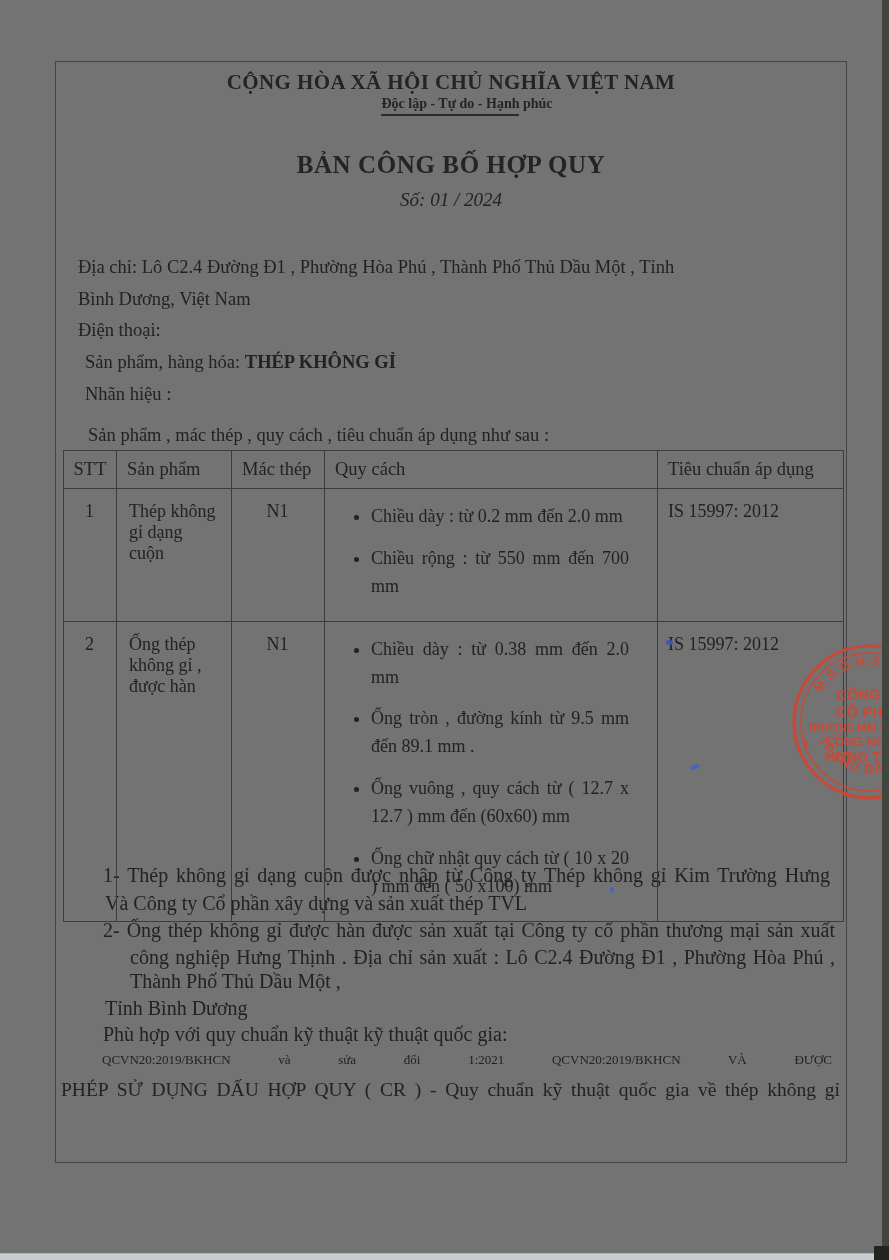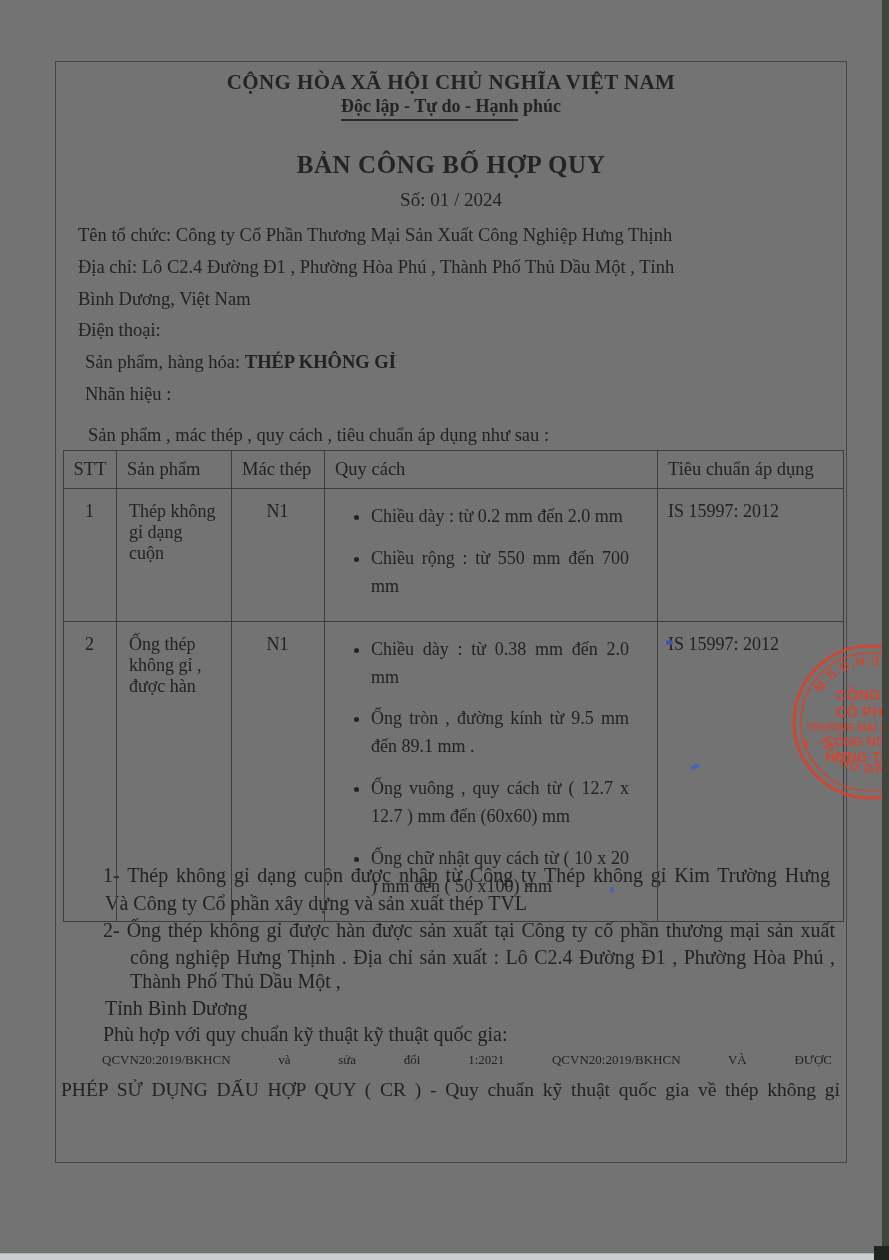--- a/index.html
+++ b/index.html
@@ -17,24 +17,24 @@
   
   .scan-right-strip{position:absolute;left:882px;top:0;width:7px;height:1260px;background:#41453e;z-index:30;}
   .scan-bottom-strip{position:absolute;left:0;top:1253px;width:889px;height:7px;background:#c9cdd2;border-top:1px solid #aeb3ba;z-index:29;}
   .scan-corner-block{position:absolute;left:874px;top:1246px;width:15px;height:14px;background:#22251f;z-index:31;}
   
   .frame{position:absolute;left:55px;top:61px;width:790px;height:1100px;border:1.6px solid #454545;z-index:1;}
   
   .abs{position:absolute;}
   .center{left:55px;width:792px;text-align:center;}
   .nat-title{top:70px;font-size:21px;font-weight:bold;letter-spacing:0.4px;color:#242424;}
-  .motto{top:96px;font-size:18px;font-weight:bold;color:#242424;}
+  .motto{top:96px;font-size:14px;font-weight:bold;color:#242424;padding-left:16px;}
   .motto .u{border-bottom:2px solid #2b2b2b;padding-bottom:3px;}
   .doc-title{top:151px;font-size:25px;font-weight:bold;letter-spacing:0.6px;color:#242424;}
-  .doc-number{top:189px;font-size:19px;color:#242424;}
+  .doc-number{top:189px;font-size:19px;color:#242424;font-style:italic;}
   
   .line{position:absolute;font-size:18.5px;color:#222;white-space:nowrap;}
   .b{font-weight:bold;}
   
   table.spec{
     position:absolute;left:63px;top:450px;width:780px;
     border-collapse:collapse;table-layout:fixed;z-index:2;
     font-size:18px;color:#222;
   }
   table.spec td,table.spec th{
@@ -68,21 +68,20 @@
 
 <div id="page">
 
   <div class="frame"></div>
 
   <div class="abs center nat-title">CỘNG HÒA XÃ HỘI CHỦ NGHĨA VIỆT NAM</div>
   <div class="abs center motto"><span class="u">Độc lập - Tự do - Hạnh</span><span> phúc</span></div>
   <div class="abs center doc-title">BẢN CÔNG BỐ HỢP QUY</div>
   <div class="abs center doc-number">Số: 01 / 2024</div>
 
-  <div class="line" style="left:78px;top:225px;">Tên tổ chức: Công ty Cổ Phần Thương Mại Sản Xuất Công Nghiệp Hưng Thịnh</div>
   <div class="line" style="left:78px;top:257px;">Địa chỉ: Lô C2.4 Đường Đ1 , Phường Hòa Phú , Thành Phố Thủ Dầu Một , Tỉnh</div>
   <div class="line" style="left:78px;top:289px;">Bình Dương, Việt Nam</div>
   <div class="line" style="left:78px;top:320px;">Điện thoại:</div>
   <div class="line" style="left:85px;top:352px;"><span>Sản phẩm, hàng hóa: </span><span class="b">THÉP KHÔNG GỈ</span></div>
   <div class="line" style="left:85px;top:384px;">Nhãn hiệu :</div>
   <div class="line" style="left:88px;top:414px;margin-top:11px;">Sản phẩm , mác thép , quy cách , tiêu chuẩn áp dụng như sau :</div>
 
   <table class="spec">
     <colgroup>
       <col style="width:53px">

